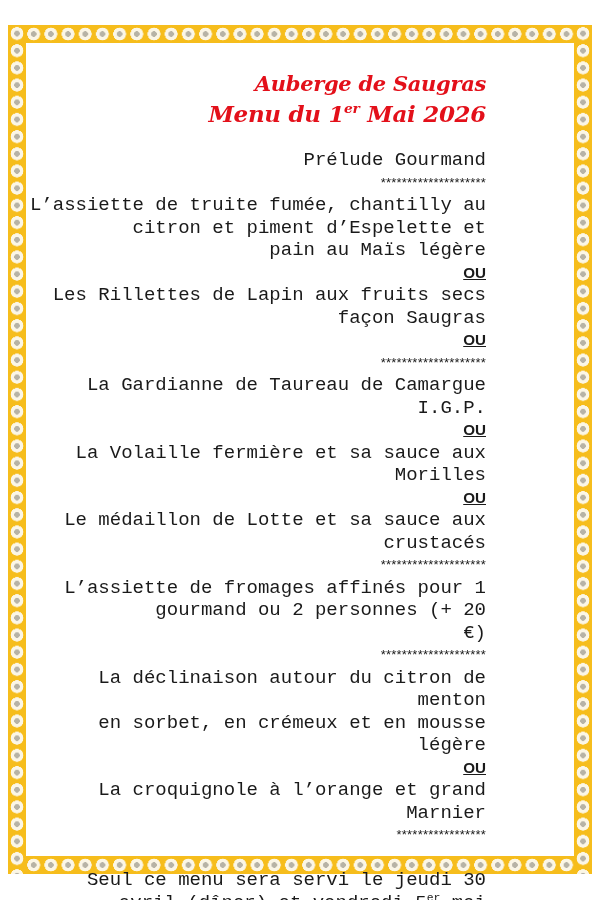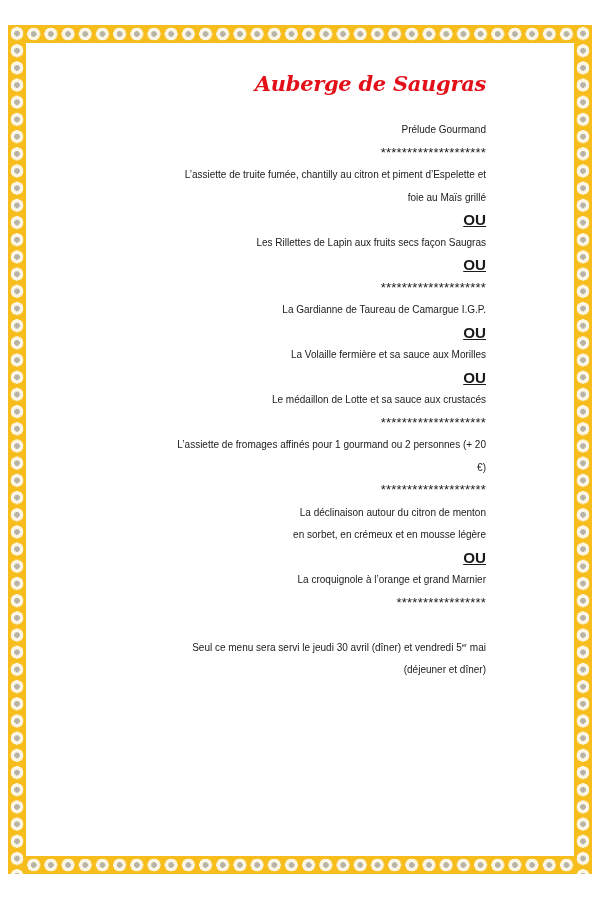--- a/index.html
+++ b/index.html
@@ -26,45 +26,46 @@
     text-align: right; color: #1a1a1a;
     font-family: "Liberation Sans", sans-serif;
   }
   .title {
     font-family: "DejaVu Serif", serif; font-style: italic; font-weight: bold;
     color: #e3101a; font-size: 21px; line-height: 30px; letter-spacing: -0.3px;
   }
   .title1 { margin-top: 36px; }
   .title2 { font-size: 23px; }
   sup { font-size: 60%; line-height: 0; vertical-align: super; }
-  .line { font-size: 10px; line-height: 22.5px; }
+  .line { font-size: 19px; line-height: 22.5px; font-family: Liberation Mono, monospace; }
   .stars { font-size: 13px; line-height: 22.5px; letter-spacing: 0.2px; }
   .ou { font-weight: bold; font-size: 15.2px; line-height: 22.5px; text-decoration: underline; }
   .gap { height: 22.5px; }
   .sections { margin-top: 20px; }
 </style>
 </head>
 <body>
 
 <div class="frame">
   <div class="band top"></div>
   <div class="band bottom"></div>
   <div class="band left"></div>
   <div class="band right"></div>
 </div>
 
 <div class="content">
   <div class="title title1">Auberge de Saugras</div>
+  <div class="title title2"><span>Menu du 1</span><sup>er</sup><span> Mai 2026</span></div>
 
   <div class="sections">
     <div class="line">Prélude Gourmand</div>
     <div class="stars">********************</div>
 
     <div class="line">L’assiette de truite fumée, chantilly au citron et piment d’Espelette et</div>
-    <div class="line">foie au Maïs grillé</div>
+    <div class="line">pain au Maïs légère</div>
     <div class="ou">OU</div>
     <div class="line">Les Rillettes de Lapin aux fruits secs façon Saugras</div>
     <div class="ou">OU</div>
     <div class="stars">********************</div>
 
     <div class="line">La Gardianne de Taureau de Camargue I.G.P.</div>
     <div class="ou">OU</div>
     <div class="line">La Volaille fermière et sa sauce aux Morilles</div>
     <div class="ou">OU</div>
     <div class="line">Le médaillon de Lotte et sa sauce aux crustacés</div>

